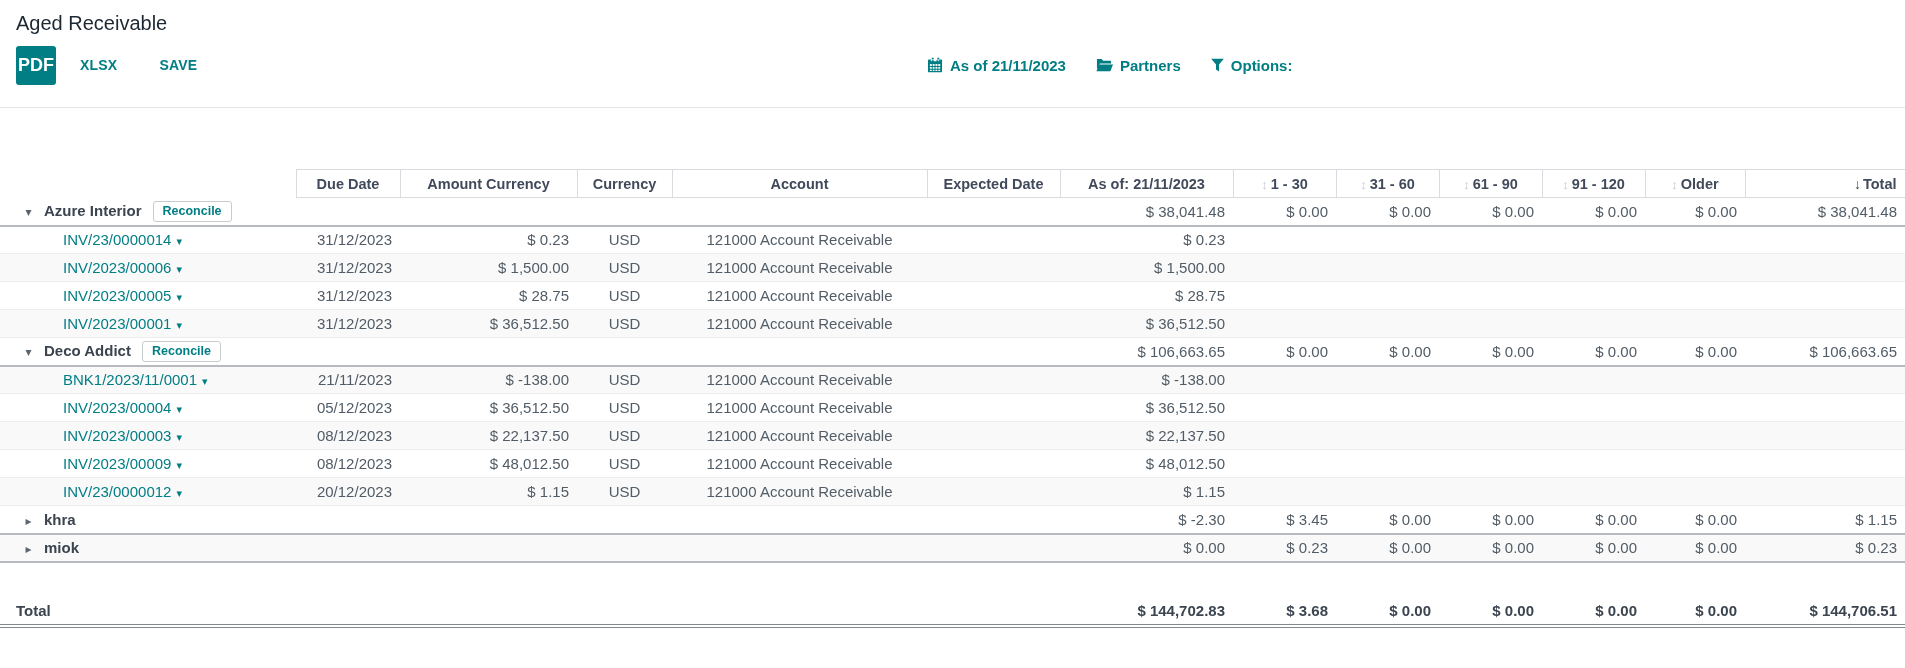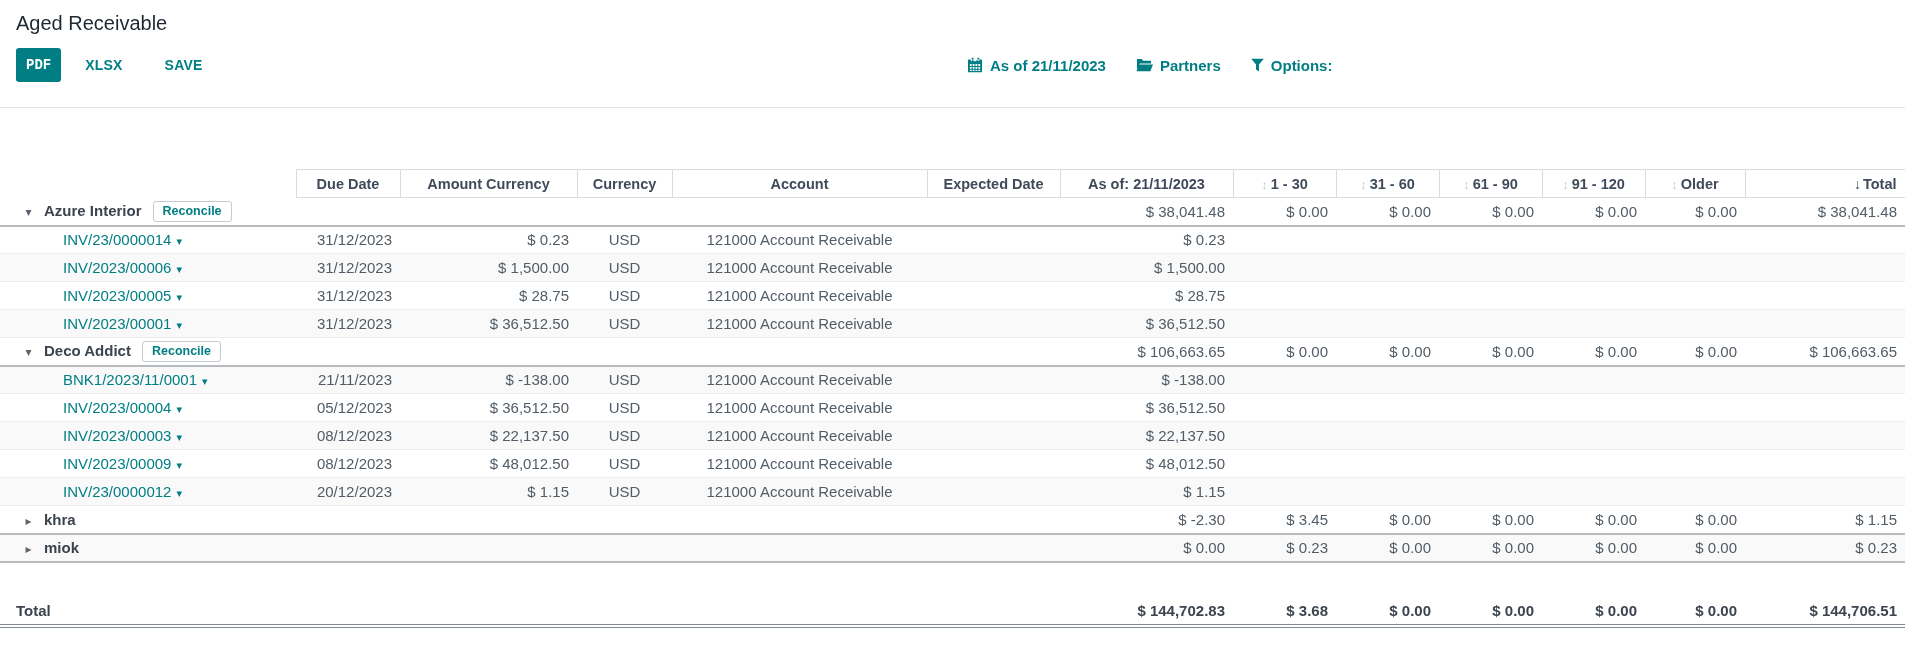--- a/index.html
+++ b/index.html
@@ -14,32 +14,32 @@
   .page-title {
     margin:12px 0 0 16px; font-size:20px; font-weight:500; color:#1e2833;
   }
 
   .control-row {
     position:relative; margin:12px 0 0 16px; height:36px;
     display:flex; align-items:center;
   }
   .btn-primary {
     background:#017e84; color:#fff; border:none; border-radius:3px;
-    font-family:Liberation Mono, monospace; font-size:14px; font-weight:700;
-    padding:9px 10px; cursor:pointer;
+    font-family:Liberation Sans, sans-serif; font-size:18px; font-weight:700;
+    padding:9px 2px; cursor:pointer;
   }
   .btn-link {
     background:none; border:none; color:#017e84; cursor:pointer;
     font-family:inherit; font-size:14px; font-weight:700; letter-spacing:.2px;
   }
   .btn-xlsx { margin-left:18px; }
   .btn-save { margin-left:30px; }
 
   .filters {
-    position:absolute; left:952px; top:50%; transform:translateY(-50%);
+    position:absolute; left:912px; top:50%; transform:translateY(-50%);
     display:flex; align-items:center; gap:30px;
   }
   .filter-item {
     display:flex; align-items:center; gap:7px;
     color:#017e84; font-size:15px; font-weight:700; cursor:pointer; white-space:nowrap;
   }
   .filter-item svg { display:block; }
 
   .cp-sep { border:none; border-top:1px solid #e3e5e8; margin:24px 0 0 0; }
 

